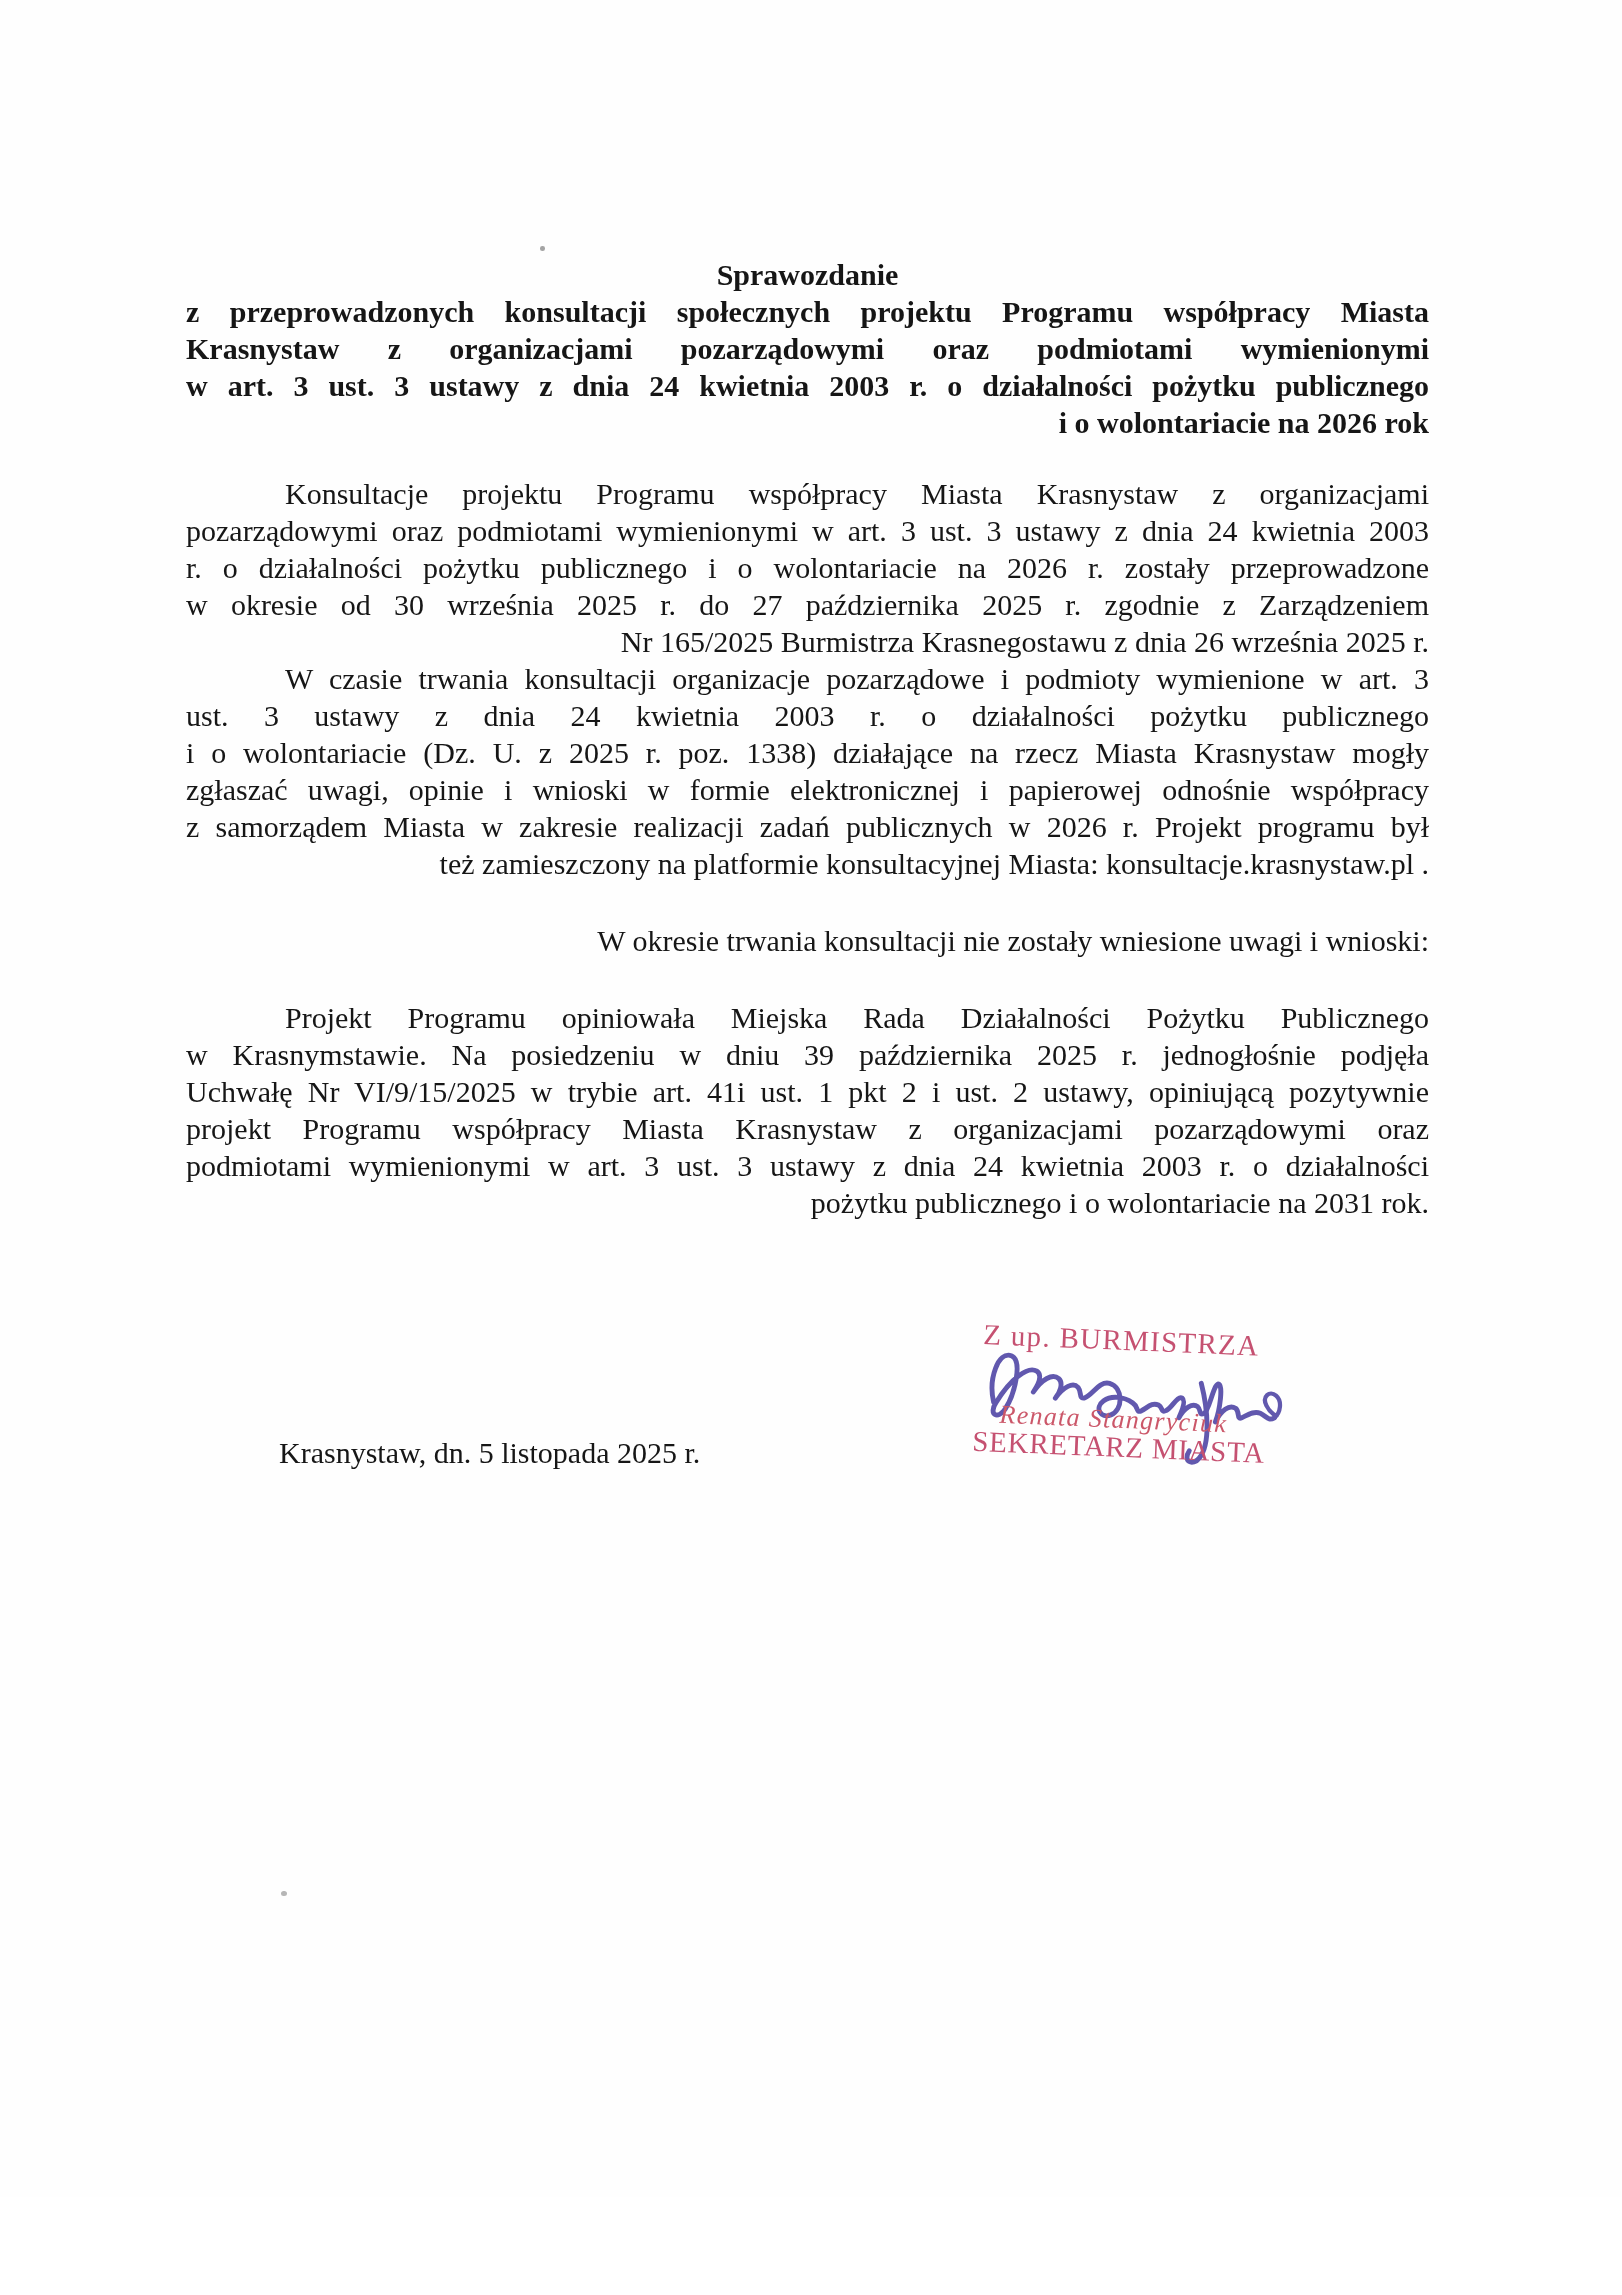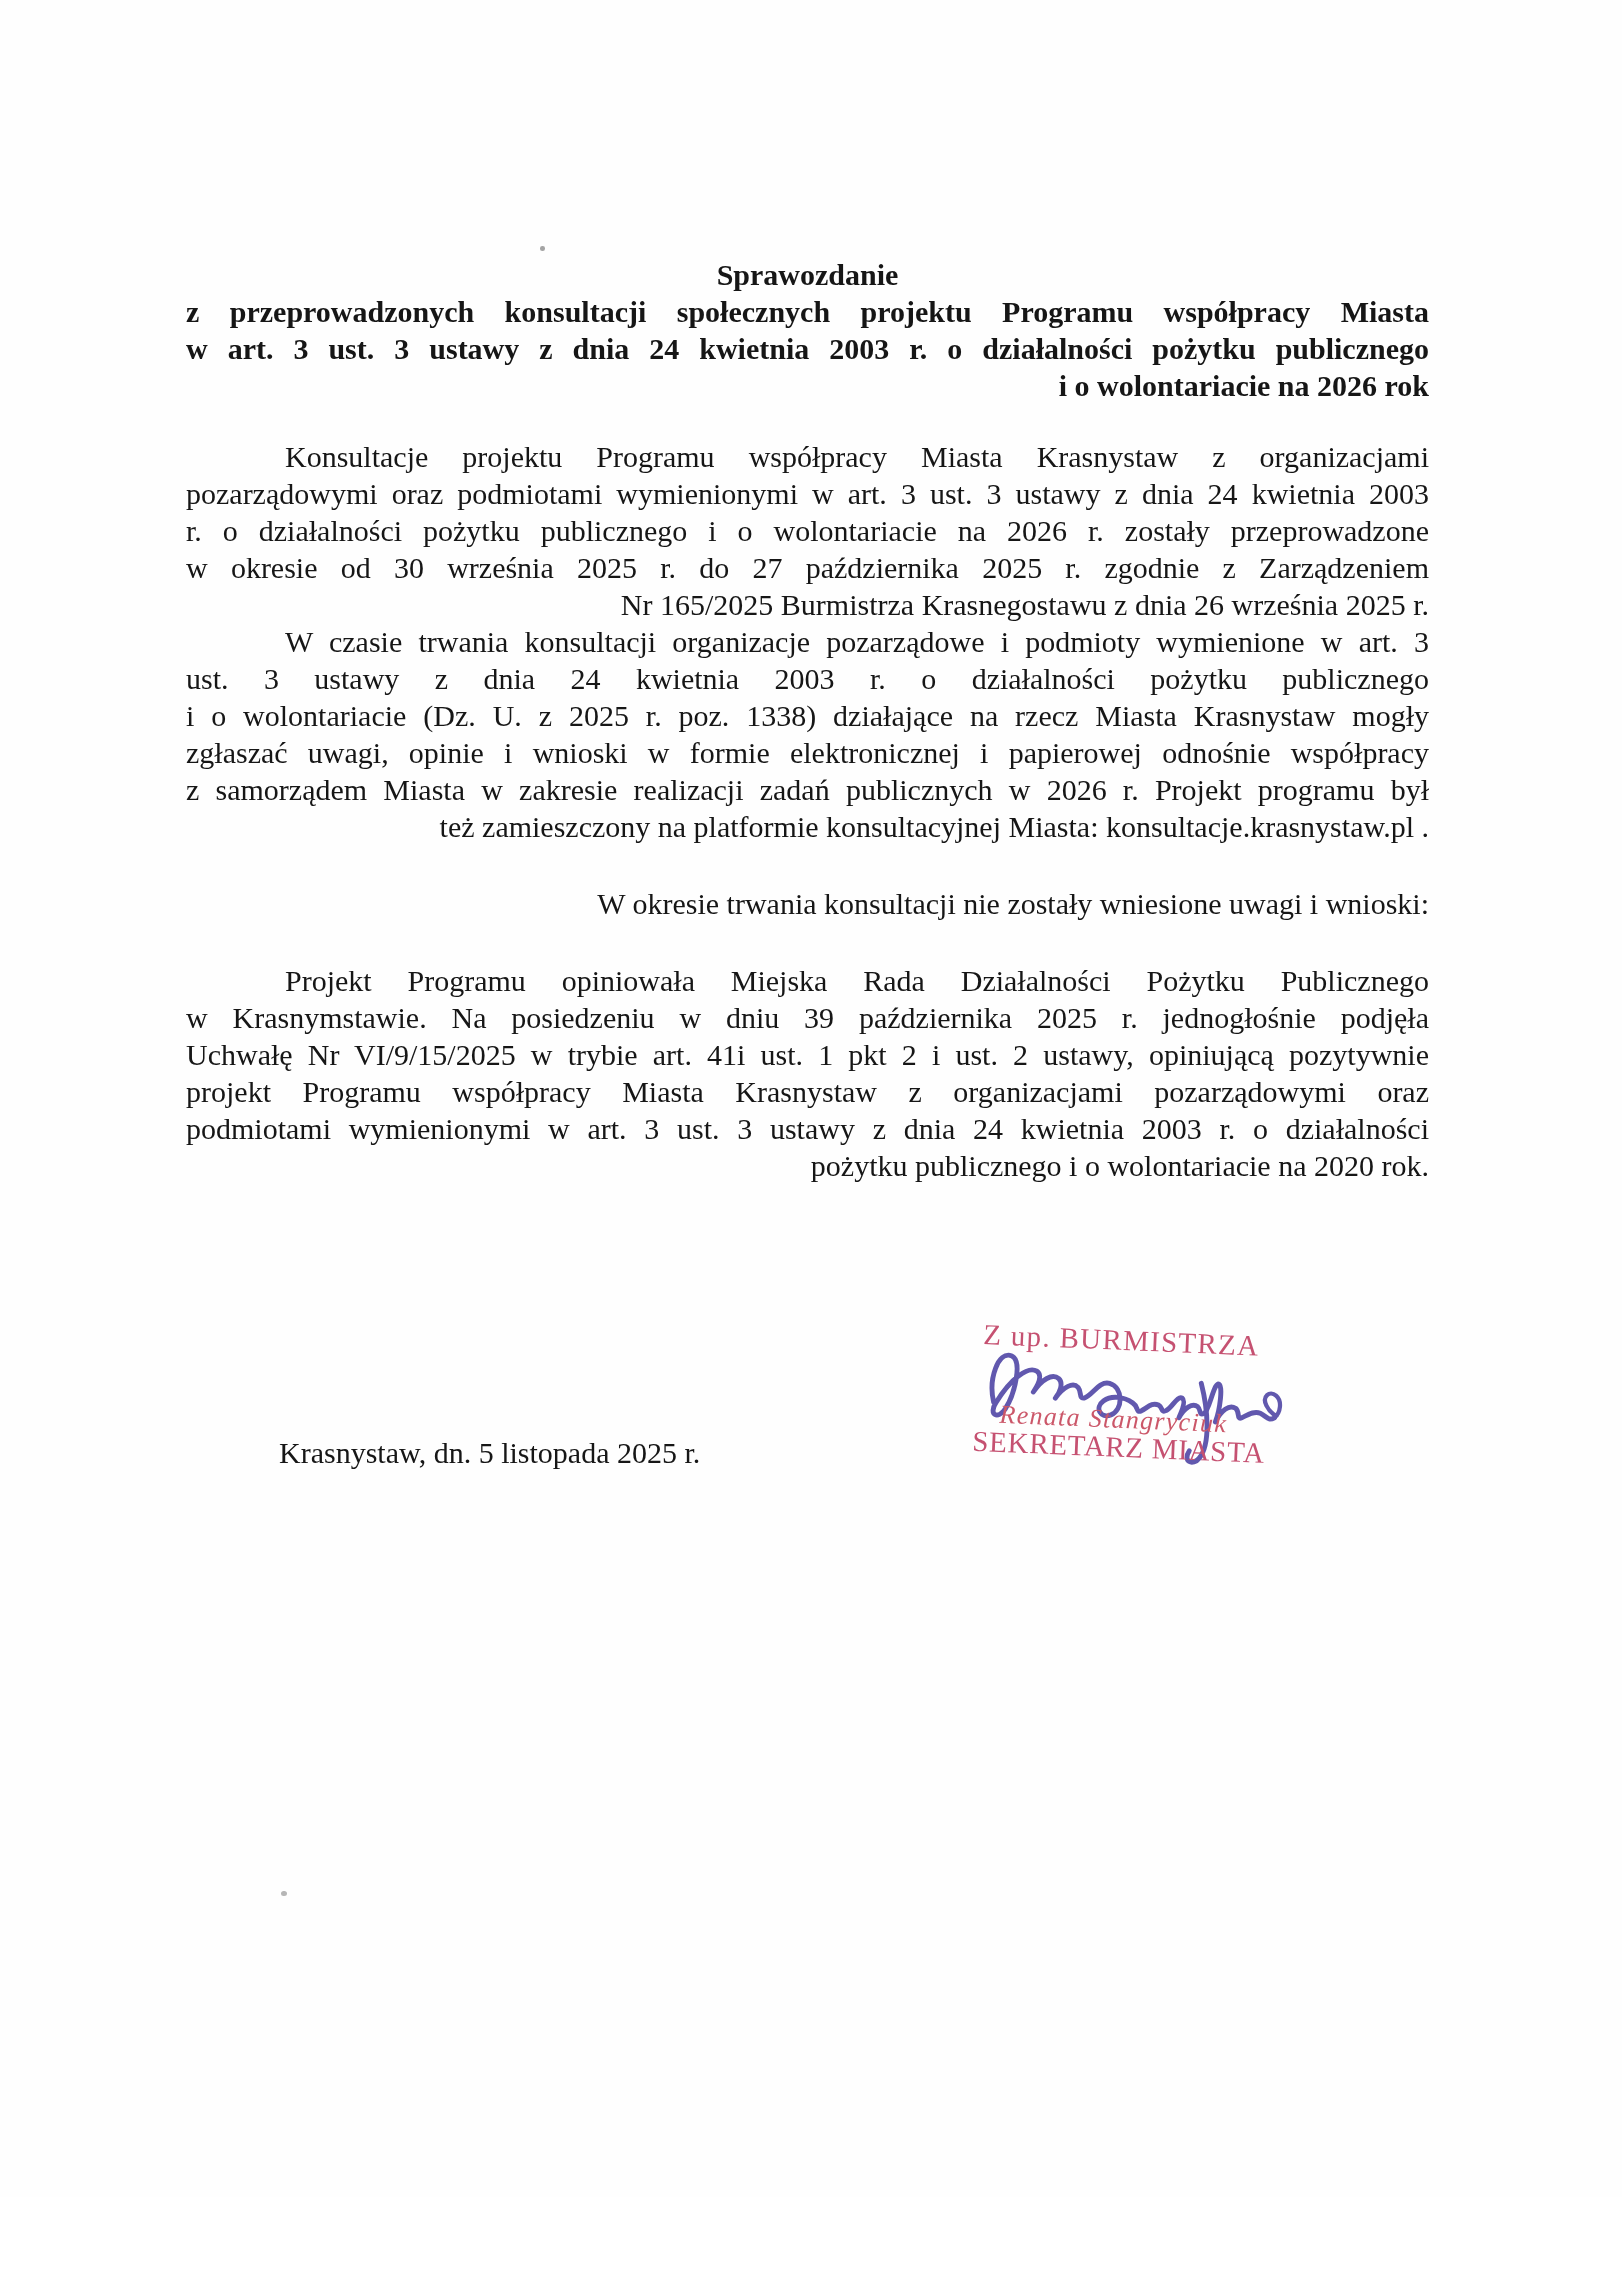--- a/index.html
+++ b/index.html
@@ -103,20 +103,21 @@
 
 <div class="page">
 
   <div class="speck speck-1"></div>
   <div class="speck speck-2"></div>
 
   <div class="content">
 
     <div class="bold c">Sprawozdanie</div>
     <div class="bold j">z przeprowadzonych konsultacji społecznych projektu Programu współpracy Miasta</div>
+    <div class="bold j">Krasnystaw z organizacjami pozarządowymi oraz podmiotami wymienionymi</div>
     <div class="bold j">w art. 3 ust. 3 ustawy z dnia 24 kwietnia 2003 r. o działalności pożytku publicznego</div>
     <div class="bold l">i o wolontariacie na 2026 rok</div>
 
     <div>
       <div class="j ind gap-lg">Konsultacje projektu Programu współpracy Miasta Krasnystaw z organizacjami</div>
       <div class="j">pozarządowymi oraz podmiotami wymienionymi w art. 3 ust. 3 ustawy z dnia 24 kwietnia 2003</div>
       <div class="j">r. o działalności pożytku publicznego i o wolontariacie na 2026 r. zostały przeprowadzone</div>
       <div class="j">w okresie od 30 września 2025 r. do 27 października 2025 r. zgodnie z Zarządzeniem</div>
       <div class="l">Nr 165/2025 Burmistrza Krasnegostawu z dnia 26 września 2025 r.</div>
     </div>
@@ -133,21 +134,21 @@
     <div>
       <div class="l ind gap-md">W okresie trwania konsultacji nie zostały wniesione uwagi i wnioski:</div>
     </div>
 
     <div>
       <div class="j ind gap-md">Projekt Programu opiniowała Miejska Rada Działalności Pożytku Publicznego</div>
       <div class="j">w Krasnymstawie. Na posiedzeniu w dniu 39 października 2025 r. jednogłośnie podjęła</div>
       <div class="j">Uchwałę Nr VI/9/15/2025 w trybie art. 41i ust. 1 pkt 2 i ust. 2 ustawy, opiniującą pozytywnie</div>
       <div class="j">projekt Programu współpracy Miasta Krasnystaw z organizacjami pozarządowymi oraz</div>
       <div class="j">podmiotami wymienionymi w art. 3 ust. 3 ustawy z dnia 24 kwietnia 2003 r. o działalności</div>
-      <div class="l">pożytku publicznego i o wolontariacie na 2020 rok.</div>
+      <div class="l">pożytku publicznego i o wolontariacie na 2031 rok.</div>
     </div>
 
   </div>
 
   <div class="stamp">
     <div class="stamp-auth">Z up. BURMISTRZA</div>
 
     <svg class="signature" viewBox="0 0 460 185" xmlns="http://www.w3.org/2000/svg">
       <g fill="none" stroke="#473da1" stroke-width="7.5" stroke-linecap="round" stroke-linejoin="round" opacity="0.9">
         <path d="M 16 88

